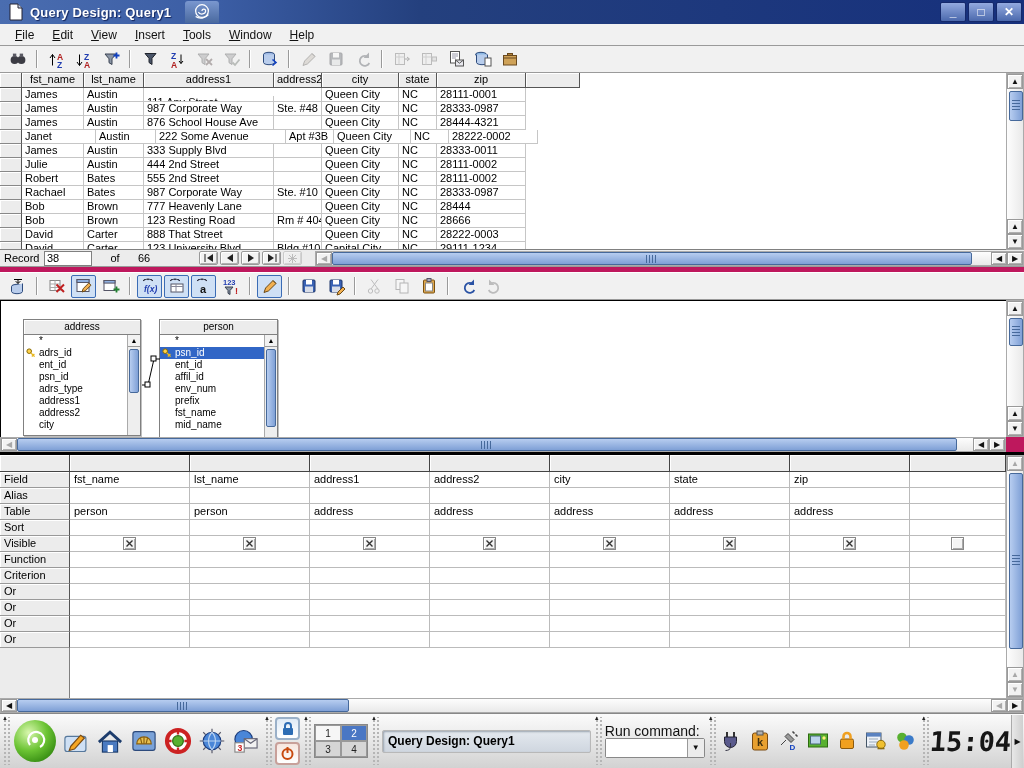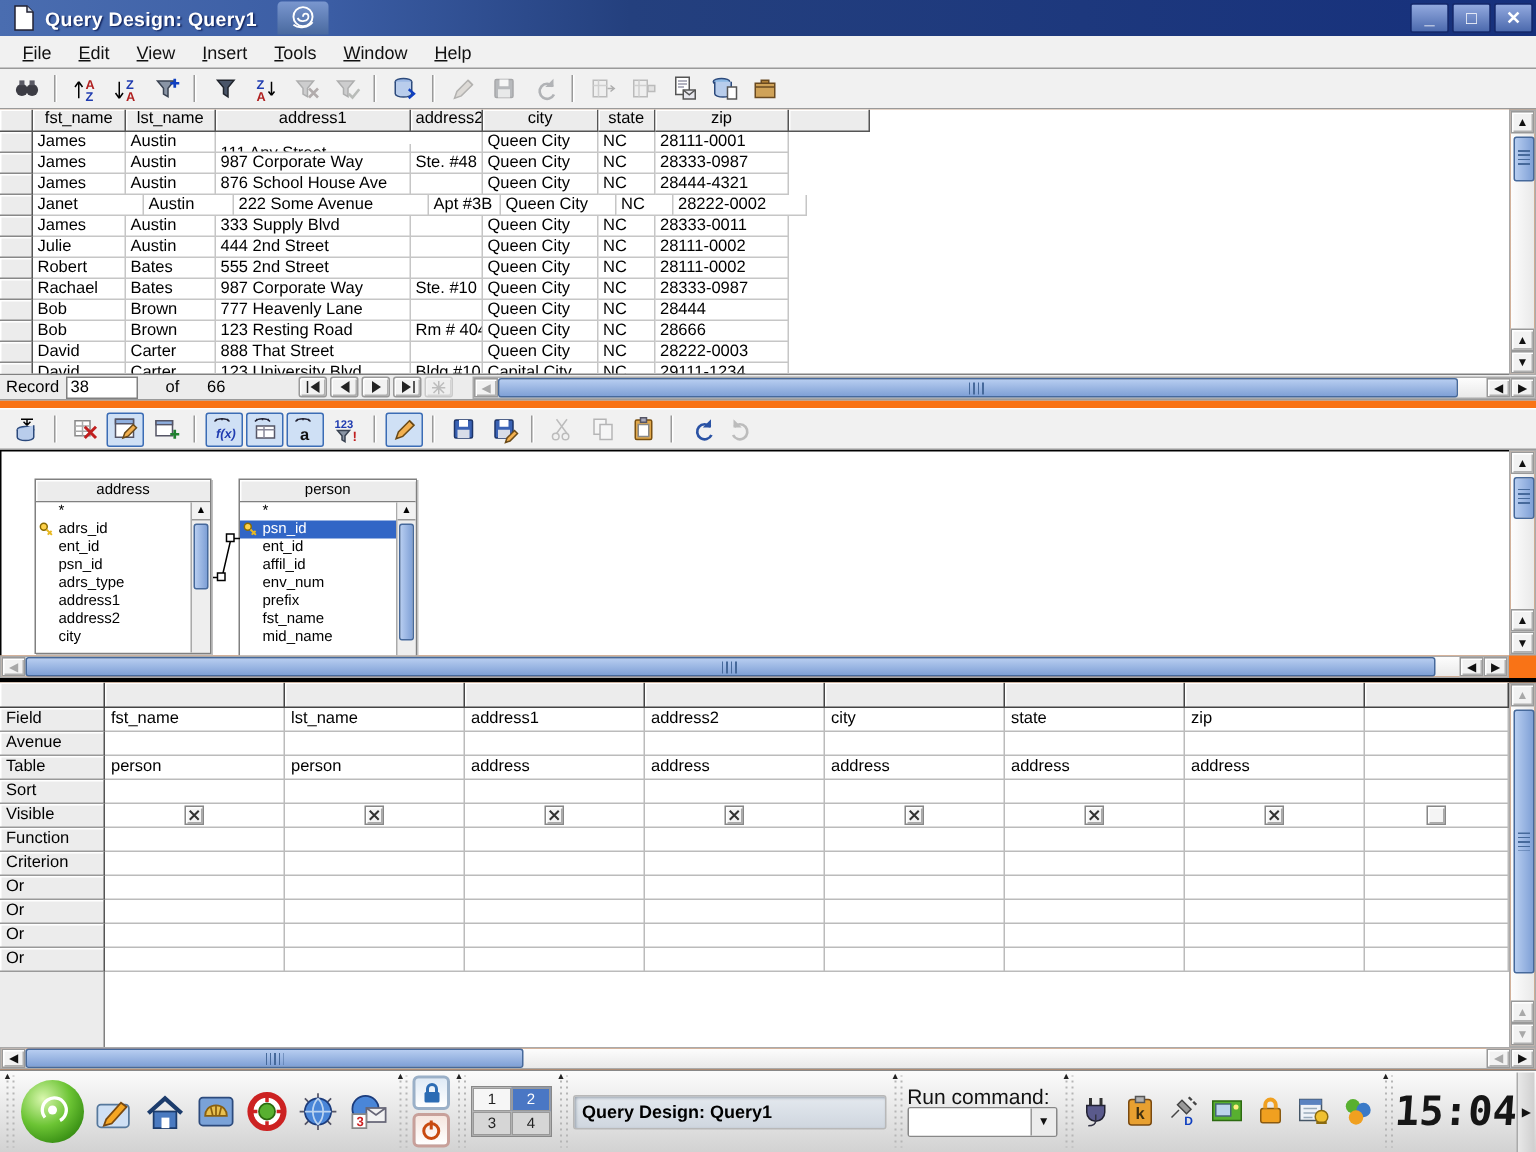--- a/index.html
+++ b/index.html
@@ -1,18 +1,18 @@
 <!DOCTYPE html>
 <html><head>
 <meta charset="utf-8">
 <style>
   *{box-sizing:border-box;margin:0;padding:0;}
   html,body{width:1024px;height:768px;overflow:hidden;}
   body{font-family:"Liberation Sans",sans-serif;background:#9a9a9a;}
-  .screen{position:relative;width:1024px;height:768px;background:#f97316;}
+  .screen{position:relative;width:1024px;height:768px;background:#be185d;}
 
   
   .titlebar{position:absolute;left:0;top:0;width:1024px;height:24px;
     background:linear-gradient(90deg,#4a6db0 0,#3b5da4 220px,#24407e 420px,#16307c 100%);
     display:flex;align-items:center;padding:0 2px;}
   .t-icon{width:18px;height:18px;margin:0 5px;display:inline-flex;}
   .t-text{color:#fff;font-weight:bold;font-size:13px;letter-spacing:.2px;text-shadow:1px 1px 1px #12245c;}
   .t-logo{width:34px;height:22px;margin-left:14px;display:inline-flex;align-items:center;justify-content:center;
     background:linear-gradient(180deg,#7a97cf,#49699f);border-radius:3px 3px 0 0;}
   .t-spacer{flex:1;}
@@ -705,21 +705,21 @@
         <div class="dg-hcell" style="width: 120px;"></div>
         <div class="dg-hcell" style="width: 120px;"></div>
         <div class="dg-hcell" style="width: 120px;"></div>
         <div class="dg-hcell" style="width: 120px;"></div>
         <div class="dg-hcell" style="width: 120px;"></div>
         <div class="dg-hcell" style="width: 120px;"></div>
         <div class="dg-hcell" style="width: 96px;"></div>
       </div>
       <div class="dg-lcol">
         <div class="dg-lcell">Field</div>
-        <div class="dg-lcell">Avenue</div>
+        <div class="dg-lcell">Alias</div>
         <div class="dg-lcell">Table</div>
         <div class="dg-lcell">Sort</div>
         <div class="dg-lcell">Visible</div>
         <div class="dg-lcell">Function</div>
         <div class="dg-lcell">Criterion</div>
         <div class="dg-lcell">Or</div>
         <div class="dg-lcell">Or</div>
         <div class="dg-lcell">Or</div>
         <div class="dg-lcell">Or</div>
       </div>

